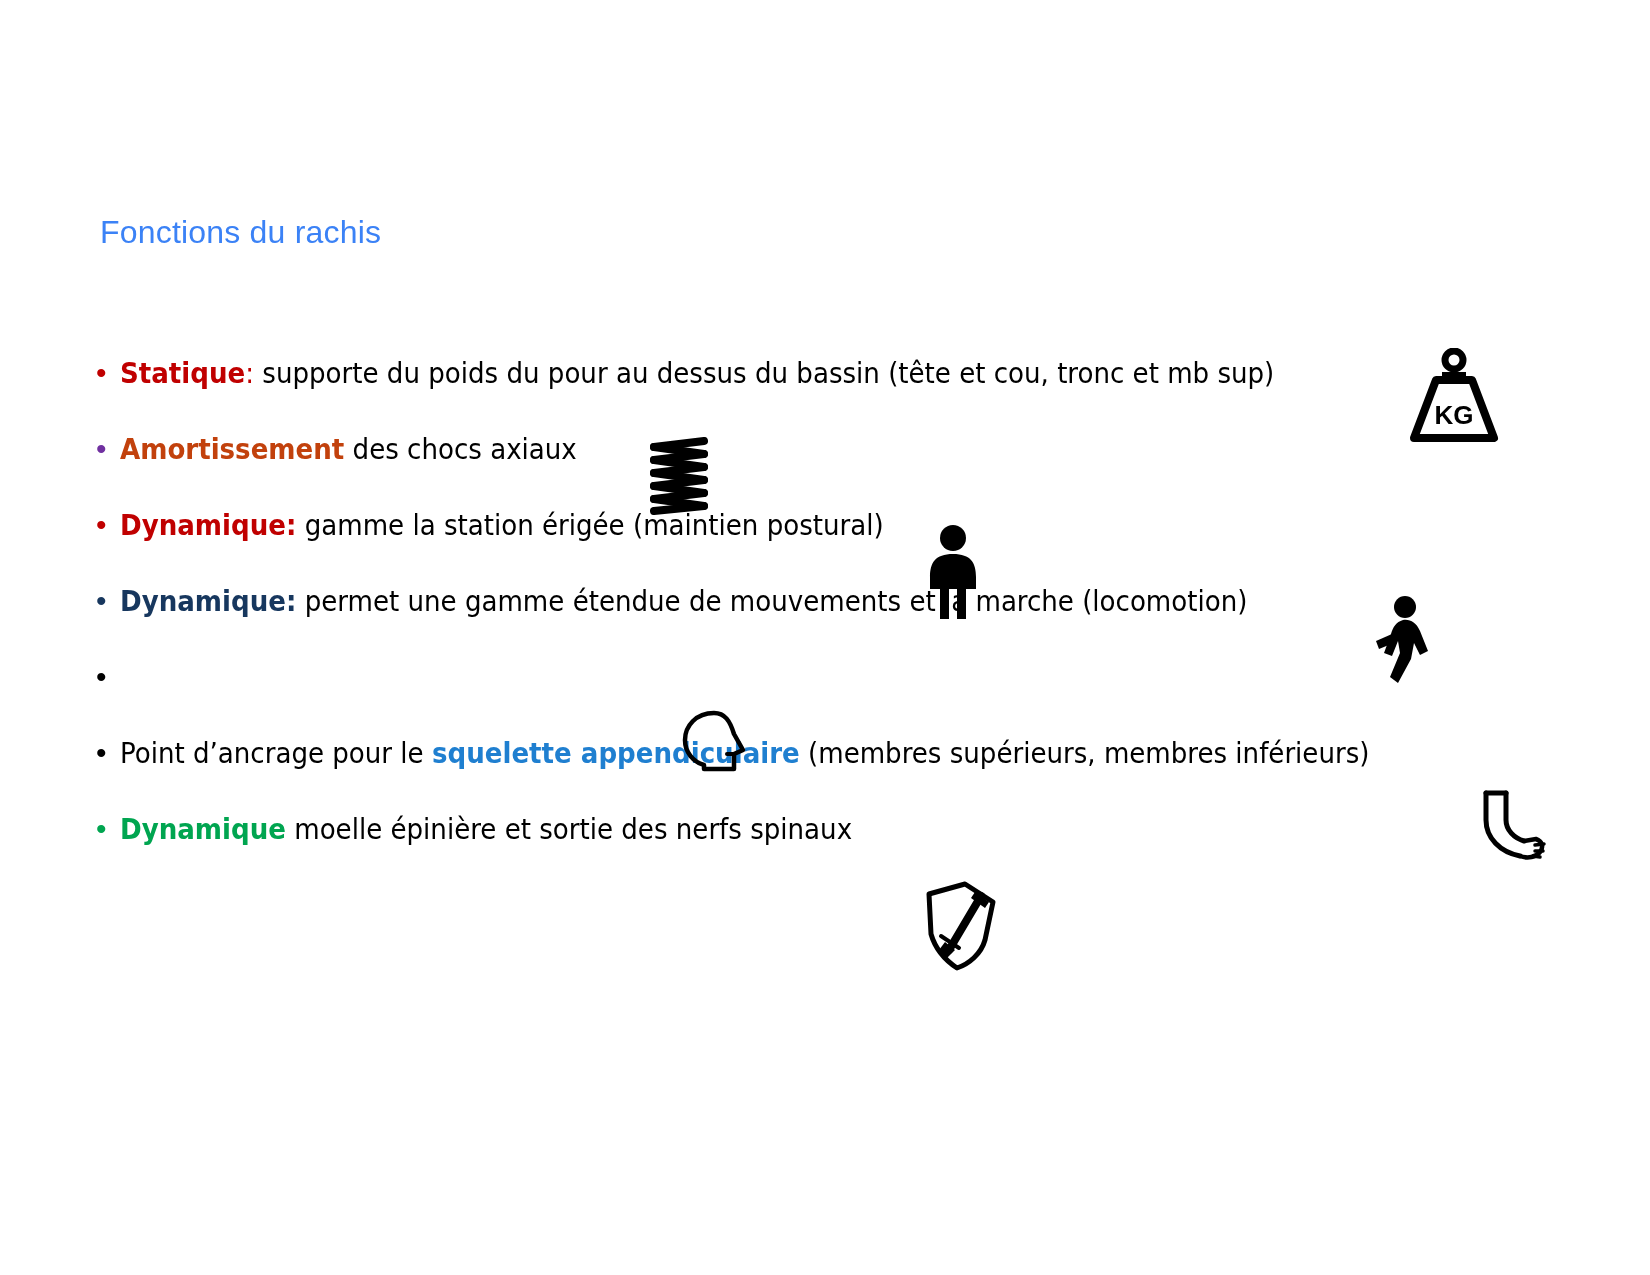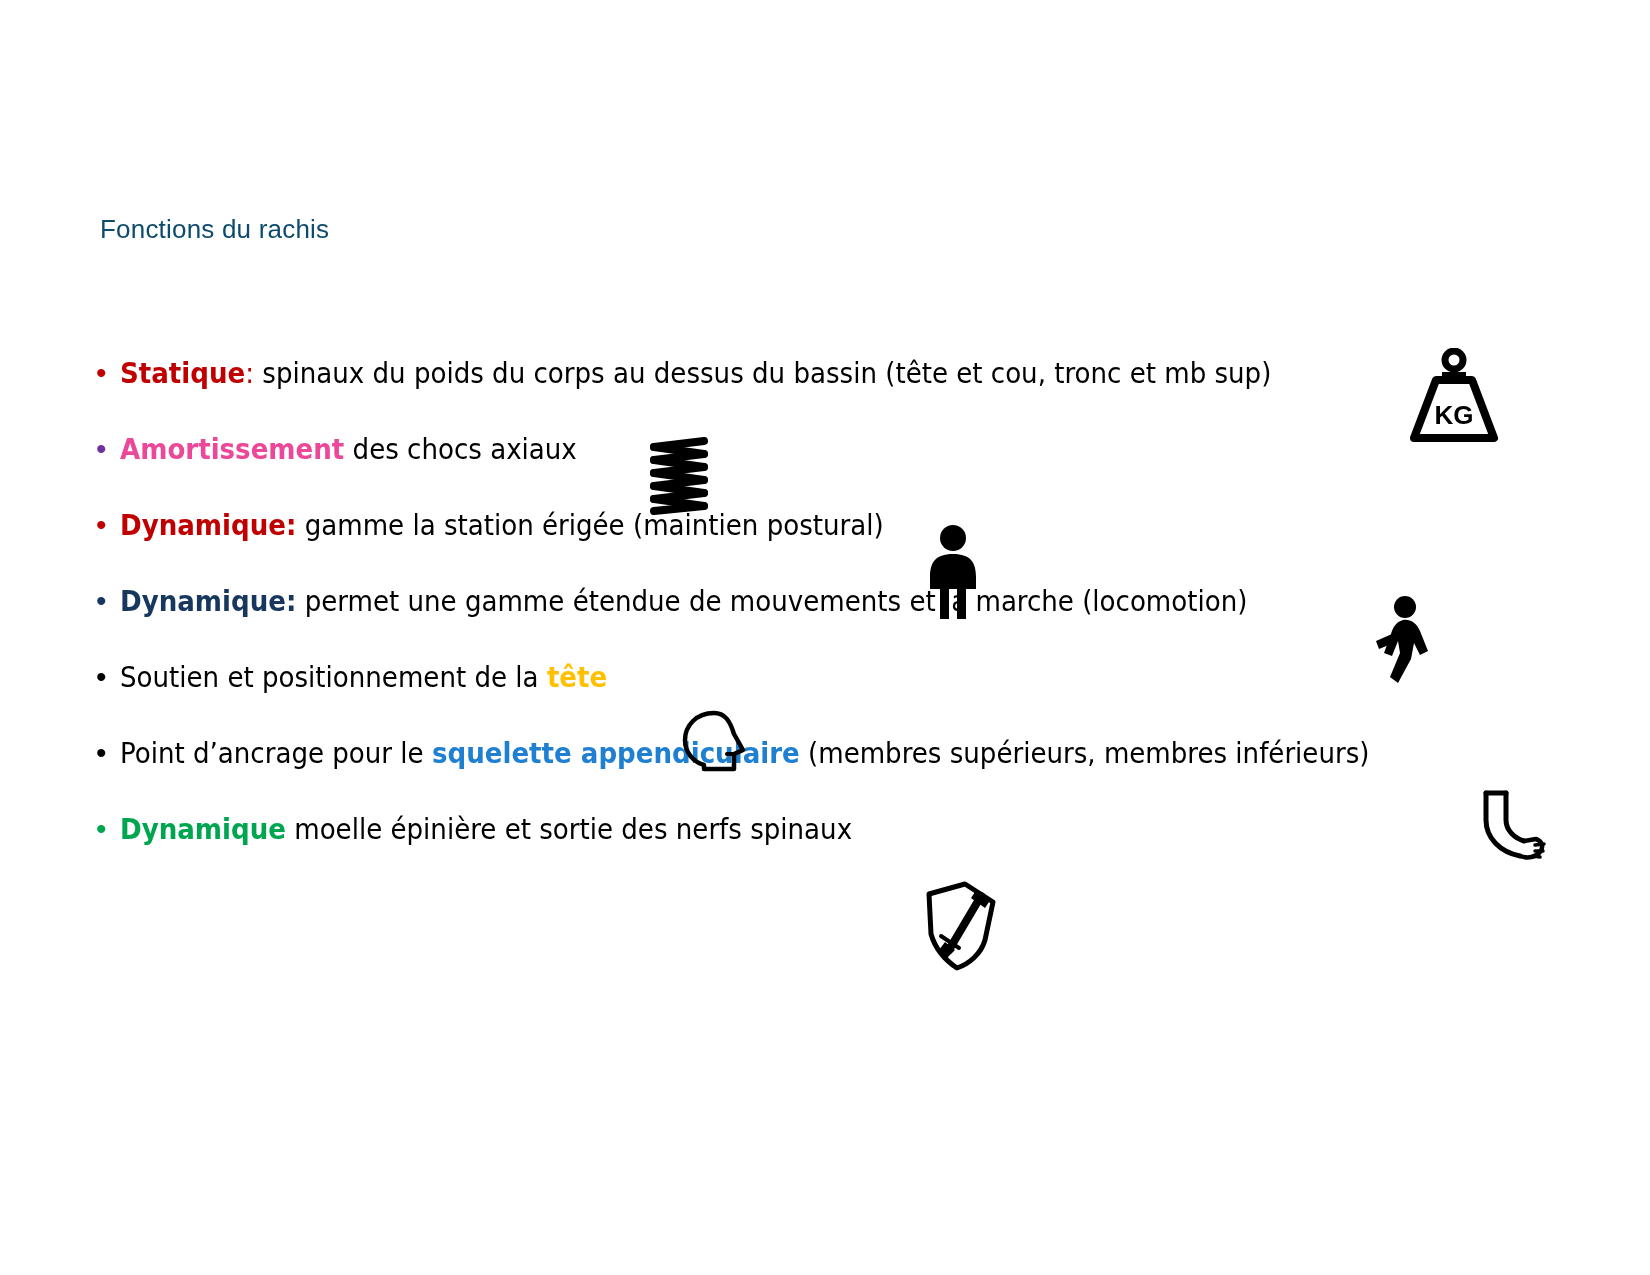--- a/index.html
+++ b/index.html
@@ -13,23 +13,23 @@
     height: 1275px;
     background: #ffffff;
     overflow: hidden;
     font-family: "Liberation Sans", sans-serif;
   }
   #slide-title {
     position: absolute;
     left: 100px;
     top: 214px;
     font-family: "Liberation Sans", sans-serif;
-    font-size: 26px;
+    font-size: 32px;
     font-weight: 400;
-    color: #0c4a6e;
+    color: #3b82f6;
     letter-spacing: 0.2px;
     white-space: nowrap;
   }
   .bullets {
     position: absolute;
     left: 96px;
     top: 358px;
     width: 1420px;
   }
   .bullet-row {
@@ -53,21 +53,21 @@
   .bullet-text {
     font-family: "DejaVu Sans", sans-serif;
     font-size: 29px;
     line-height: 1.1;
     color: #000000;
     white-space: nowrap;
     font-stretch: condensed;
   }
   .kw { font-weight: 700; }
   .kw-red    { color: #C00000; }
-  .kw-purple { color: #ec4899; }
+  .kw-purple { color: #c2410c; }
   .kw-navy   { color: #17375E; }
   .kw-gold   { color: #FFC000; }
   .kw-blue   { color: #1F7FD0; }
   .kw-green  { color: #00A550; }
 
   .icon {
     position: absolute;
   }
   .icon svg { display: block; }
 </style>
@@ -75,41 +75,40 @@
 <body>
 
 <div id="slide">
 
   <div id="slide-title">Fonctions du rachis</div>
 
   <div class="bullets">
 
     <div class="bullet-row">
       <span class="bullet-dot red">•</span>
-      <span class="bullet-text"><span class="kw kw-red">Statique</span><span class="kw-red">:</span><span> spinaux du poids du corps au dessus du bassin (tête et cou, tronc et mb sup)</span></span>
+      <span class="bullet-text"><span class="kw kw-red">Statique</span><span class="kw-red">:</span><span> supporte du poids du pour au dessus du bassin (tête et cou, tronc et mb sup)</span></span>
     </div>
 
     <div class="bullet-row">
       <span class="bullet-dot purple">•</span>
       <span class="bullet-text"><span class="kw kw-purple">Amortissement</span><span> des chocs axiaux</span></span>
     </div>
 
     <div class="bullet-row">
       <span class="bullet-dot red">•</span>
       <span class="bullet-text"><span class="kw kw-red">Dynamique:</span><span> gamme la station érigée (maintien postural)</span></span>
     </div>
 
     <div class="bullet-row">
       <span class="bullet-dot navy">•</span>
       <span class="bullet-text"><span class="kw kw-navy">Dynamique:</span><span> permet une gamme étendue de mouvements et la marche (locomotion)</span></span>
     </div>
 
     <div class="bullet-row">
       <span class="bullet-dot">•</span>
-      <span class="bullet-text"><span>Soutien et positionnement de la </span><span class="kw kw-gold">tête</span><span></span></span>
     </div>
 
     <div class="bullet-row">
       <span class="bullet-dot">•</span>
       <span class="bullet-text"><span>Point d’ancrage pour le </span><span class="kw kw-blue">squelette appendiculaire</span><span> (membres supérieurs, membres inférieurs)</span></span>
     </div>
 
     <div class="bullet-row">
       <span class="bullet-dot green">•</span>
       <span class="bullet-text"><span class="kw kw-green">Dynamique</span><span> moelle épinière et sortie des nerfs spinaux</span></span>

